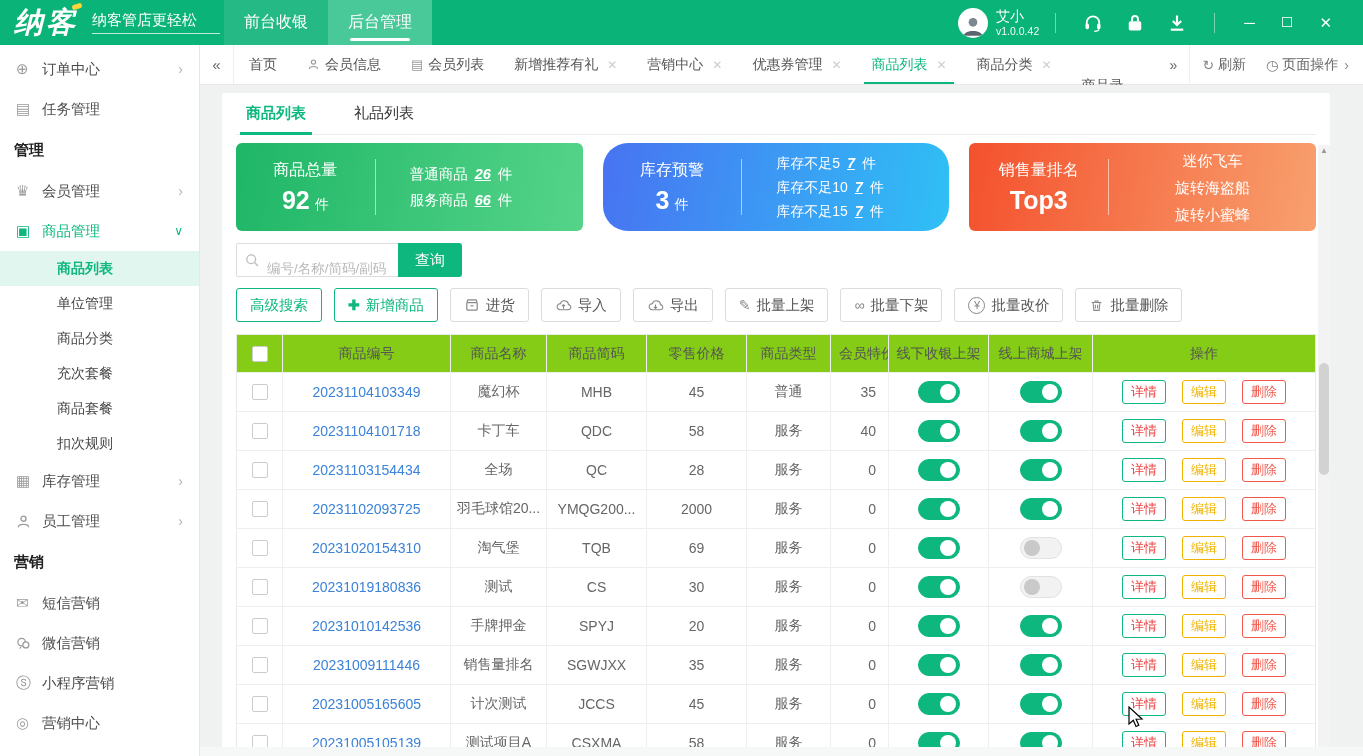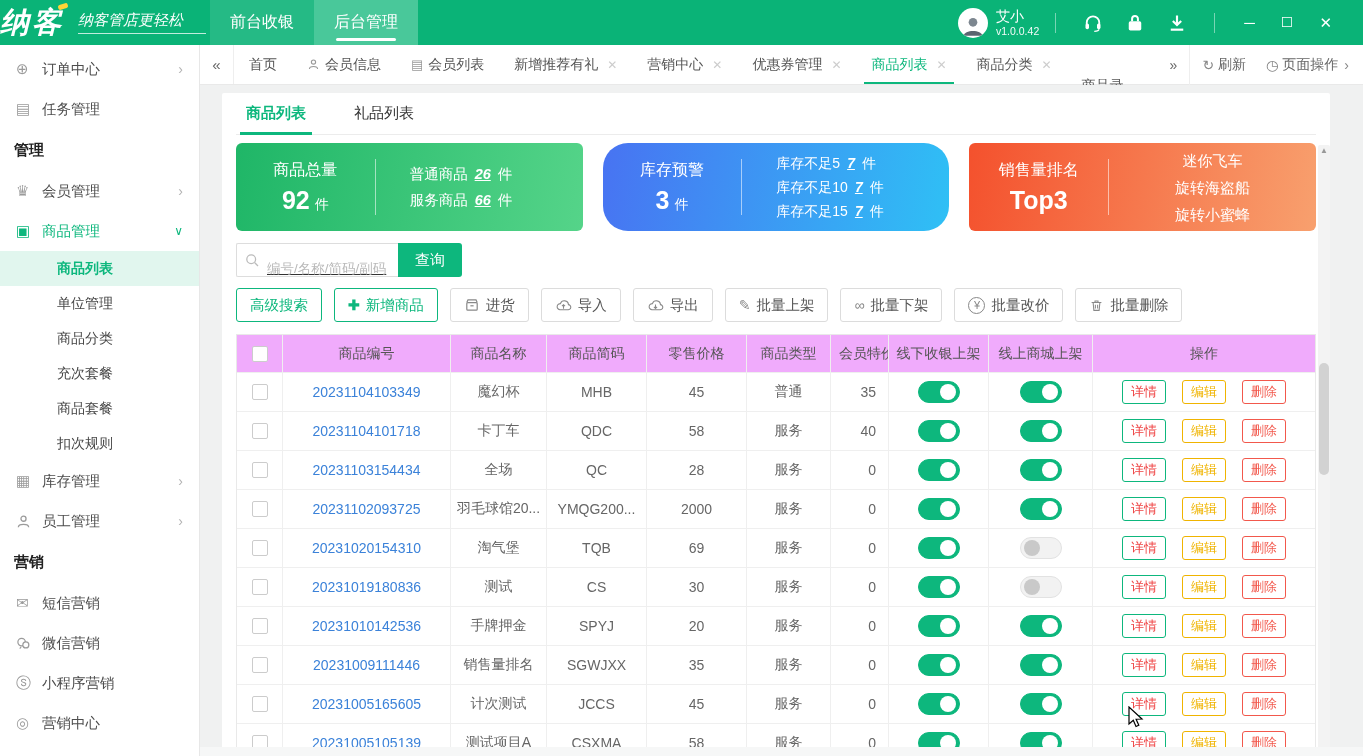--- a/index.html
+++ b/index.html
@@ -3,24 +3,24 @@
 <meta charset="utf-8">
 <style>
   * { margin:0; padding:0; box-sizing:border-box; }
   html,body { width:1363px; height:756px; overflow:hidden;
     font-family:"Liberation Sans","DejaVu Sans",sans-serif; background:#f0f1f1; }
 
   
   .titlebar { position:absolute; top:0; left:0; width:1363px; height:45px;
     background:#0ab377; display:flex; align-items:center; color:#fff; }
   .logo { font-size:29px; font-weight:bold; font-style:italic; letter-spacing:3px;
-    position:relative; }
+    padding-left:14px; position:relative; }
   .logo .accent { position:absolute; top:1px; right:-4px; width:10px; height:5px;
     background:#ffd437; border-radius:2px; transform:rotate(-18deg); }
-  .slogan { font-size:15px; font-style:italic; margin-left:14px; width:128px;
+  .slogan { font-size:15px; margin-left:14px; width:128px;
     line-height:15px; border-bottom:1px solid rgba(255,255,255,.75); padding-bottom:6px; }
   .nav-tabs { display:flex; height:45px; margin-left:4px; }
   .nav-tab { width:104px; display:flex; align-items:center; justify-content:center;
     font-size:16px; position:relative; cursor:default; }
   .nav-tab.t1 { background:#25ba85; }
   .nav-tab.t2 { background:#49c89a; }
   .nav-tab.active::after { content:""; position:absolute; bottom:4px; left:22px; right:22px;
     height:3px; background:#fff; border-radius:2px; }
   .tb-right { margin-left:auto; display:flex; align-items:center; padding-right:18px; }
   .avatar { width:30px; height:30px; border-radius:50%; background:#fff; overflow:hidden;
@@ -94,37 +94,37 @@
   .card-right .num { font-weight:bold; text-decoration:underline; margin:0 7px; font-style:italic; }
   .card.blue .line { line-height:24px; font-size:14px; }
   .card.orange .card-right { text-align:center; padding-left:0; }
   .card.orange .line { line-height:27px; font-size:15px; }
 
   
   .searchrow { margin-top:12px; display:flex; }
   .search-box { position:relative; display:flex; }
   .search-box svg.mag { position:absolute; left:8px; top:9px; }
   .search-input { width:162px; height:34px; border:1px solid #ddd; border-right:none;
-    border-radius:2px 0 0 2px; padding:16px 6px 0 30px; font-size:13.5px; color:#333; outline:none;text-decoration:underline; }
+    border-radius:2px 0 0 2px; padding:16px 6px 0 30px; font-size:13.5px; color:#333; outline:none; }
   .search-input::placeholder { color:#b9b9b9; }
   .btn-query { width:64px; height:34px; background:#0db77d; color:#fff; border:none;
     border-radius:0 3px 3px 0; font-size:15px; }
   .btnrow { margin-top:11px; display:flex; gap:12px; }
   .btn { height:34px; padding:0 13px; border-radius:3px; border:1px solid #dcdcdc;
     background:#fff; color:#555; font-size:14.5px; display:flex; align-items:center; gap:6px; }
   .btn .b-icon { color:#888; font-size:14px; display:inline-flex; }
   .btn.green-o { border-color:#0db77d; color:#0db77d; }
   .btn.green-o .b-icon { color:#0db77d; font-weight:bold; }
   .yen { width:17px; height:17px; border:1px solid #888; border-radius:50%; font-size:11px;
     display:inline-flex; align-items:center; justify-content:center; color:#888; }
 
   
   .table { margin-top:12px; border:1px solid #e9e9e9; border-bottom:none; }
   .tr { display:flex; height:39px; border-bottom:1px solid #efefef; }
-  .tr.head { height:38px; background:#f0abfc; }
+  .tr.head { height:38px; background:#84cc16; }
   .th,.td { display:flex; align-items:center; justify-content:center; font-size:14px;
     color:#666; border-right:1px solid #efefef; overflow:hidden; white-space:nowrap; }
   .th { color:#555; }
   .c-check { width:46px; } .c-code { width:168px; } .c-name { width:96px; }
   .c-short { width:100px; } .c-price { width:100px; } .c-type { width:84px; }
   .c-vip { width:58px; } .c-tog { width:100px; } .c-tog2 { width:104px;font-family:Liberation Mono, monospace; }
   .c-ops { flex:1; border-right:none; gap:16px; }
   .th.c-vip { justify-content:flex-start; padding-left:8px; }
   .td.c-vip { justify-content:flex-end; padding-right:12px; }
   .cb { width:16px; height:16px; border:1px solid #ccc; border-radius:2px; background:#fff; }

